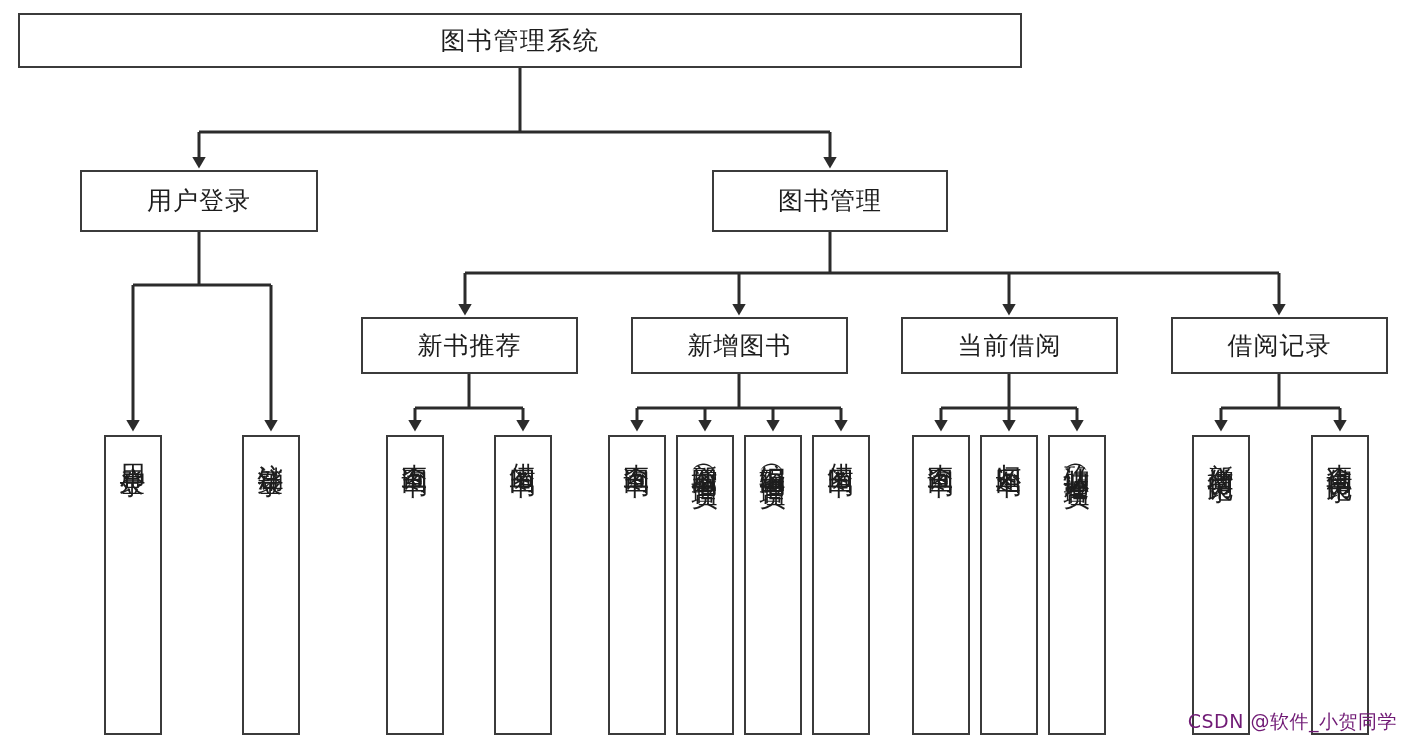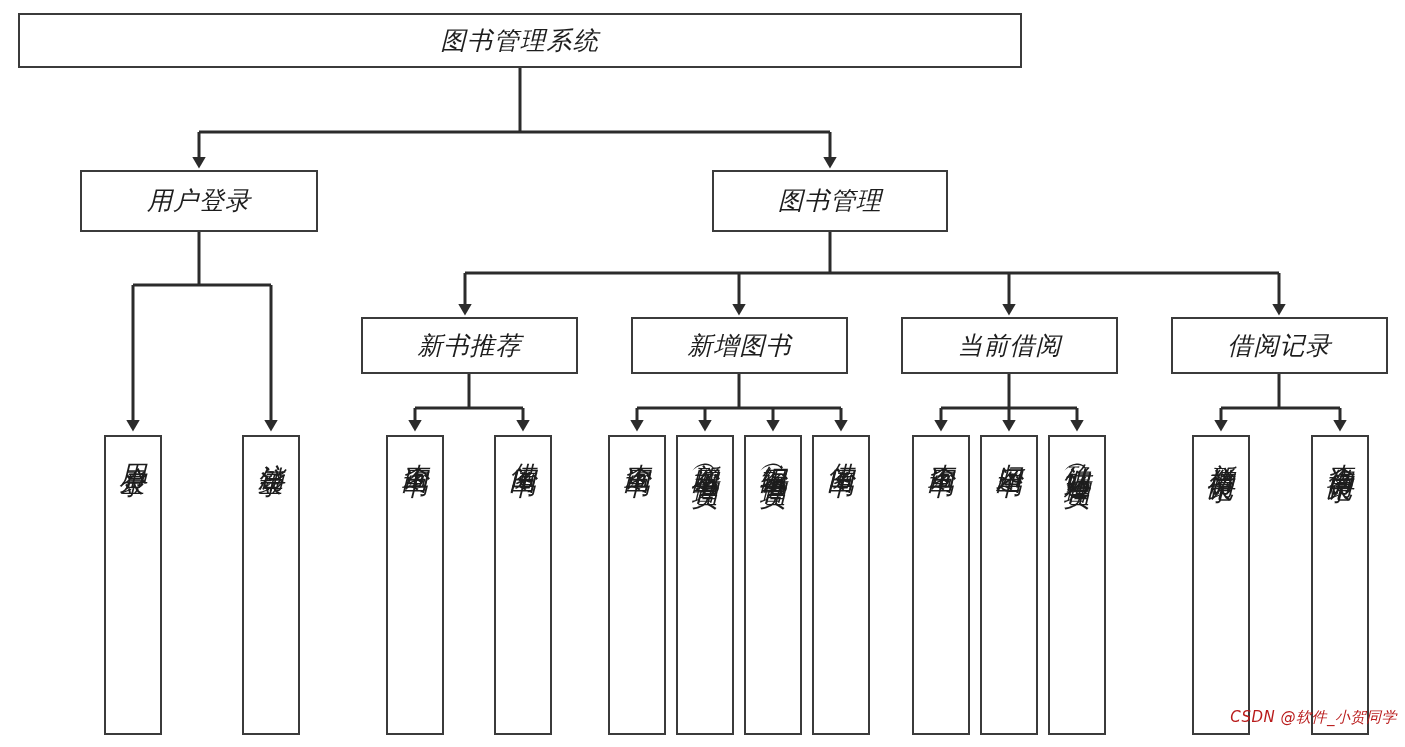--- a/index.html
+++ b/index.html
@@ -8,21 +8,20 @@
     padding: 0;
     background: #ffffff;
   }
   #canvas {
     position: relative;
     width: 1405px;
     height: 747px;
     background: #ffffff;
     font-family: "DejaVu Sans", "Liberation Sans", sans-serif;
     overflow: hidden;
-    font-style: italic;
   }
   svg#wires {
     position: absolute;
     left: 0;
     top: 0;
     width: 1405px;
     height: 747px;
     pointer-events: none;
   }
   .node {
@@ -61,23 +60,23 @@
     writing-mode: vertical-rl;
     text-orientation: upright;
     font-size: 26px;
     letter-spacing: 3px;
     line-height: 1;
     text-align: left;
   }
   .watermark {
     position: absolute;
     right: 8px;
-    bottom: 20px;
-    font-size: 15px;
-    color: #b91c1c;
+    bottom: 12px;
+    font-size: 19px;
+    color: #701a75;
     letter-spacing: 0.5px;
     z-index: 5;
     white-space: nowrap;
     font-family: "DejaVu Sans", "Liberation Sans", sans-serif;
   }
 </style>
 </head>
 <body>
 
 <div id="canvas">

